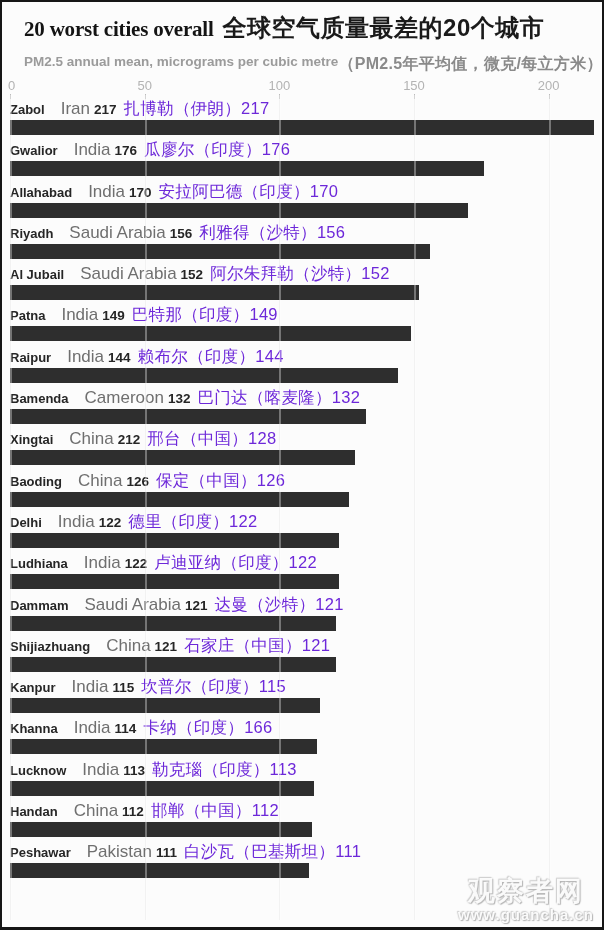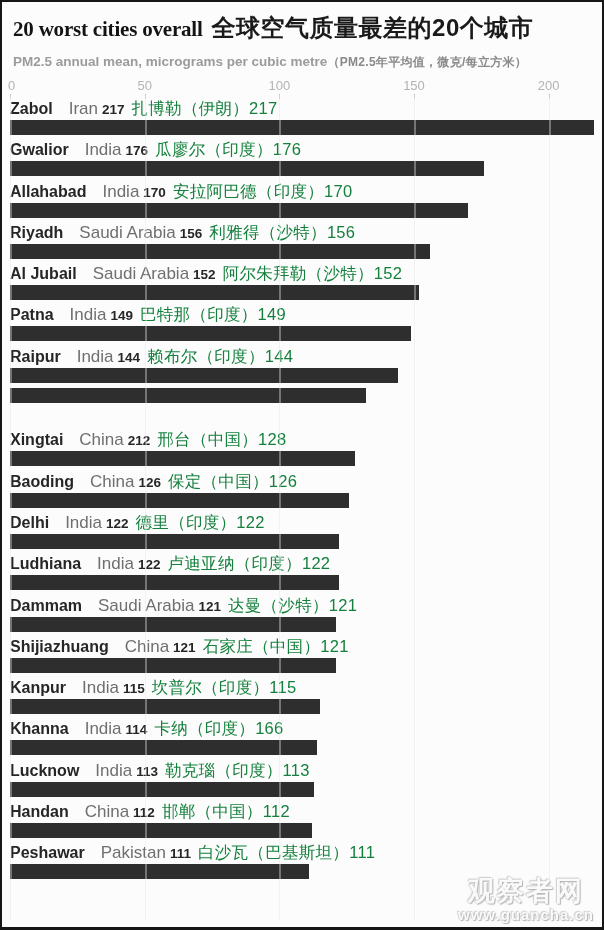--- a/index.html
+++ b/index.html
@@ -8,39 +8,39 @@
     position: relative;
     width: 604px;
     height: 930px;
     background: #fcfcfc;
     border: 2px solid #161616;
     border-bottom-width: 3px;
     overflow: hidden;
     font-family: "Liberation Sans", sans-serif;
   }
   
-  #header { position: absolute; top: 0; left: 3px; right: 0; padding: 10px 8px 0 8px; }
+  #header { position: absolute; top: 0; left: 14px; right: 0; padding: 10px 8px 0 8px; }
   .title-line { display: flex; align-items: baseline; white-space: nowrap; }
   .title-en {
     font-family: "Liberation Serif", "DejaVu Serif", serif;
     font-weight: 700;
     font-size: 21px;
     color: #141414;
     letter-spacing: -0.2px;
   }
   .title-zh {
     font-weight: 700;
     font-size: 24px;
     color: #1a1a1a;
     margin-left: 9px;
     letter-spacing: 0.5px;
   }
   .subtitle-line { margin-top: 10px; white-space: nowrap; display: flex; align-items: flex-start; font-weight: bold; }
   .subtitle-en { font-size: 13.5px; color: #9b9b9b; }
-  .subtitle-zh { font-size: 12px; color: #8a8a8a; letter-spacing: 0.3px; }
+  .subtitle-zh { font-size: 16px; color: #8a8a8a; letter-spacing: 0.3px; }
   
   #axis { position: absolute; top: 76px; left: 8px; right: 2px; height: 18px; }
   .tick-label {
     position: absolute;
     top: 0;
     font-size: 13px;
     color: #b3b3b3;
     transform: translateX(-50%);
   }
   .tick-label.first { transform: translateX(-2px); }
@@ -71,24 +71,24 @@
   .grid-over {
     position: absolute;
     top: -3px;
     bottom: 4px;
     width: 2px;
     background: rgba(255, 255, 255, 0.34);
     z-index: 2;
   }
   .bar-row { position: relative; height: 41.3px; z-index: 1; }
   .row-label { height: 21px; line-height: 21px; white-space: nowrap; }
-  .city-en { font-size: 16px; font-weight: 700; color: #262626; }
+  .city-en { font-size: 13px; font-weight: 700; color: #262626; }
   .country-en { font-size: 17px; color: #6f6f6f; margin-left: 16px; }
   .value-en { font-size: 13.5px; font-weight: 700; color: #262626; margin-left: 4px; }
-  .label-zh { font-size: 16.5px; color: #15803d; margin-left: 7px; letter-spacing: 0.3px; }
+  .label-zh { font-size: 16.5px; color: #6d28d9; margin-left: 7px; letter-spacing: 0.3px; }
   .bar {
     height: 15px;
     margin-top: 1px;
     background: #2e2e2e;
     z-index: 1;
     position: relative;
   }
   
   #watermark {
     position: absolute;
@@ -172,20 +172,21 @@
       </div>
       <div class="bar-row">
         <div class="row-label"><span class="city-en">Patna</span><span class="country-en">India</span><span class="value-en">149</span><span class="label-zh">巴特那（印度）149</span></div>
         <div class="bar" style="width: 401.302px; background: rgb(46, 46, 46);"></div>
       </div>
       <div class="bar-row">
         <div class="row-label"><span class="city-en">Raipur</span><span class="country-en">India</span><span class="value-en">144</span><span class="label-zh">赖布尔（印度）144</span></div>
         <div class="bar" style="width: 387.835px; background: rgb(46, 46, 46);"></div>
       </div>
       <div class="bar-row">
+        <div class="row-label"><span class="city-en">Bamenda</span><span class="country-en">Cameroon</span><span class="value-en">132</span><span class="label-zh">巴门达（喀麦隆）132</span></div>
         <div class="bar" style="width: 355.516px; background: rgb(46, 46, 46);"></div>
       </div>
       <div class="bar-row">
         <div class="row-label"><span class="city-en">Xingtai</span><span class="country-en">China</span><span class="value-en">212</span><span class="label-zh">邢台（中国）128</span></div>
         <div class="bar" style="width: 344.742px; background: rgb(46, 46, 46);"></div>
       </div>
       <div class="bar-row">
         <div class="row-label"><span class="city-en">Baoding</span><span class="country-en">China</span><span class="value-en">126</span><span class="label-zh">保定（中国）126</span></div>
         <div class="bar" style="width: 339.356px; background: rgb(46, 46, 46);"></div>
       </div>

